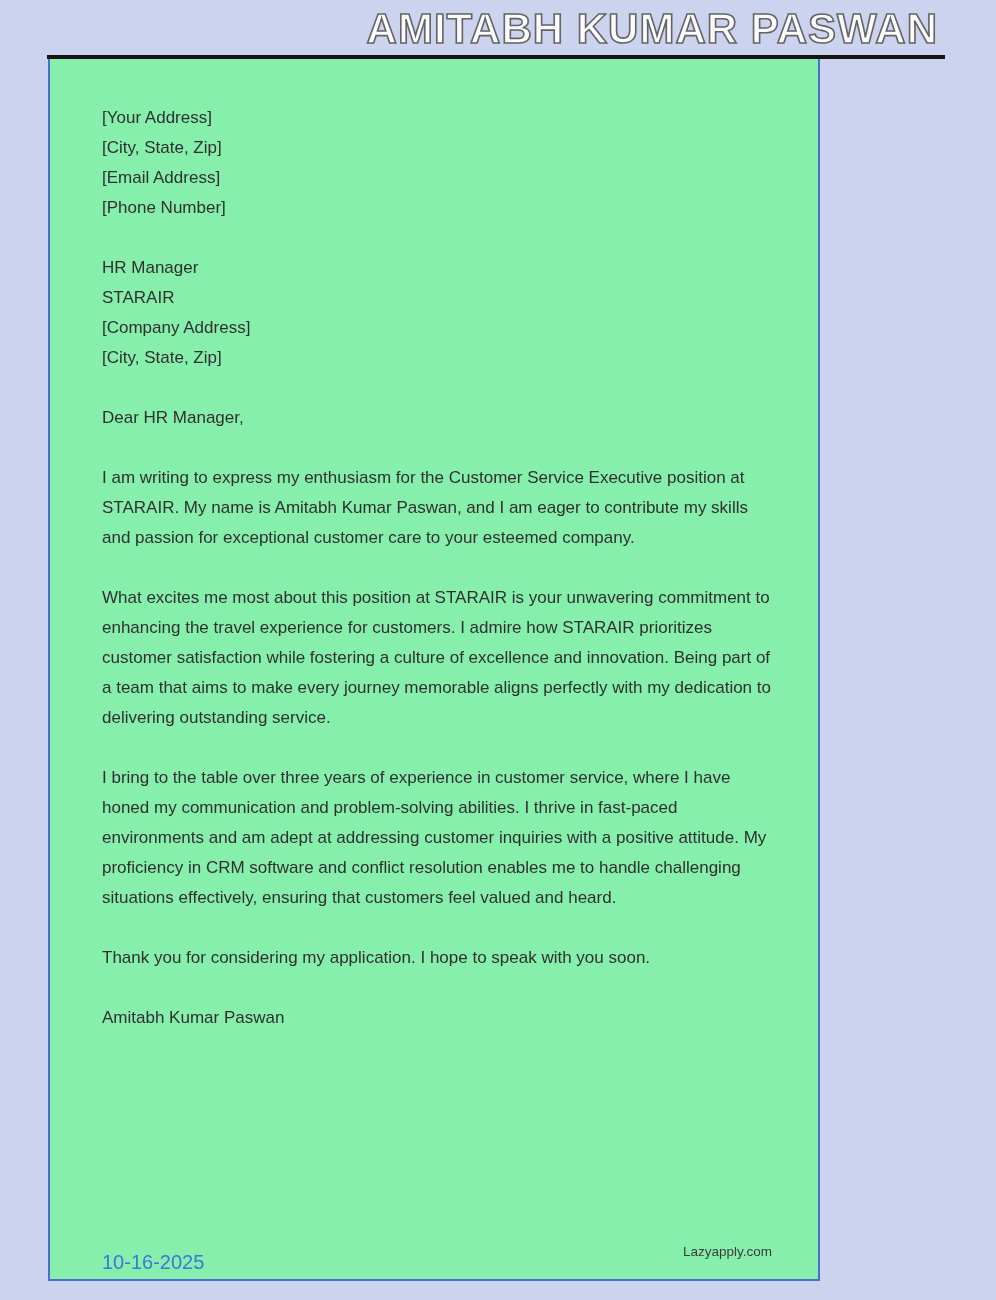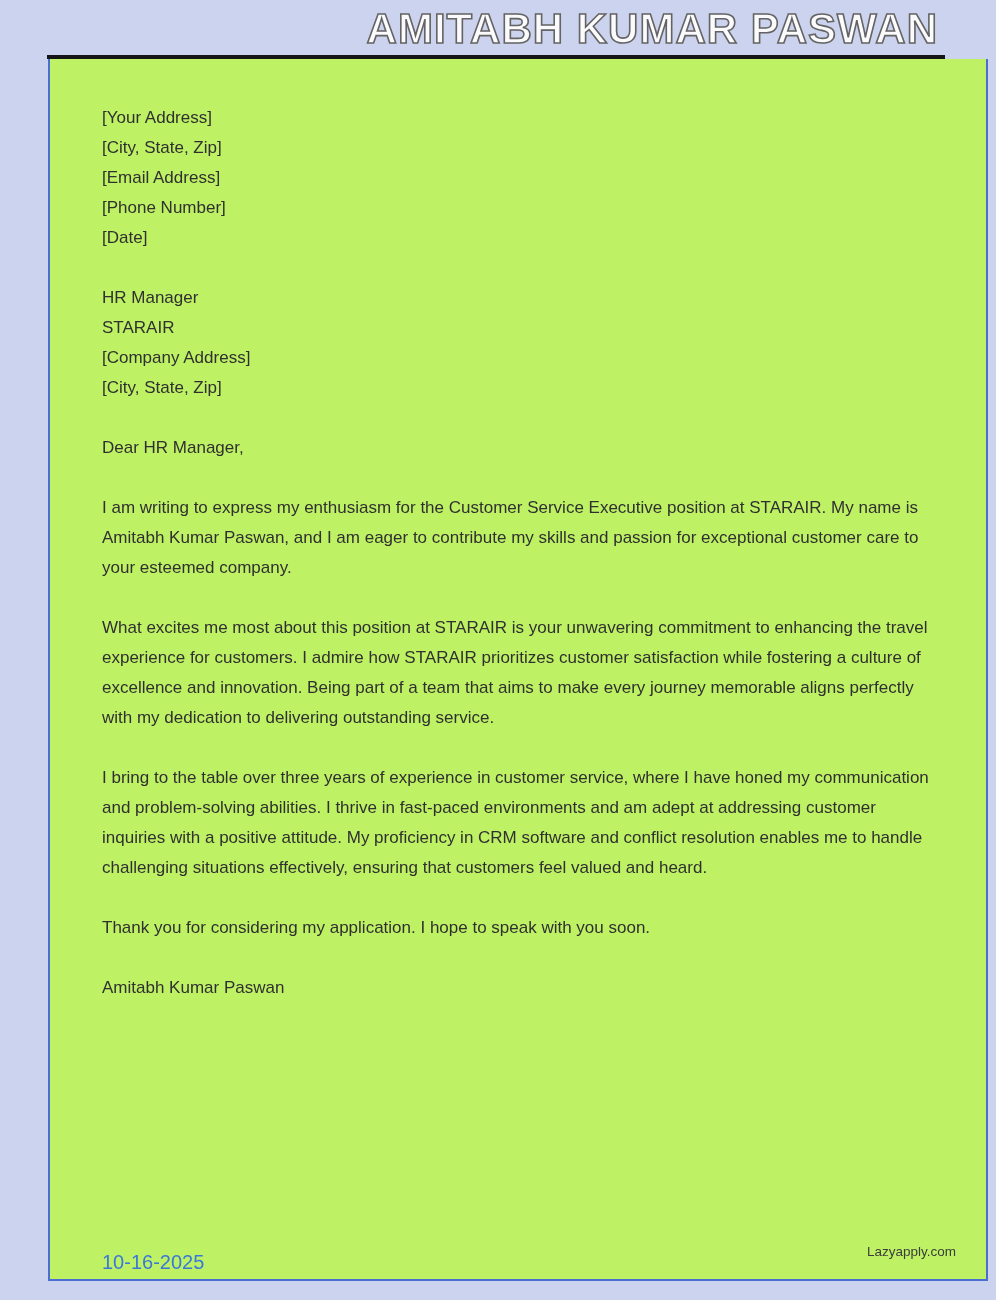--- a/index.html
+++ b/index.html
@@ -40,23 +40,23 @@
     left:47px;
     width:898px;
     height:4px;
     background:var(--rule-color);
   }
 
   .card{
     position:absolute;
     top:59px;
     left:48px;
-    width:940px;
+    width:772px;
     height:1222px;
-    background:#bef264;
+    background:#86efac;
     border:2px solid var(--card-border);
     border-top:none;
     padding:44px 46px 0 52px;
   }
 
   .card p{
     font-size:17px;
     line-height:30px;
   }
 
@@ -67,21 +67,21 @@
     position:absolute;
     left:52px;
     bottom:4px;
     font-size:20px;
     line-height:26px;
     color:var(--accent-date);
   }
 
   .brand-mark{
     position:absolute;
-    right:30px;
+    right:46px;
     bottom:20px;
     font-size:13.5px;
     color:#3c3c3c;
   }
 </style>
 </head>
 <body>
 
 <div class="page">
 
@@ -89,21 +89,20 @@
 
   <div class="header-rule"></div>
 
   <main class="card">
 
     <div class="block">
       <p>[Your Address]</p>
       <p>[City, State, Zip]</p>
       <p>[Email Address]</p>
       <p>[Phone Number]</p>
-      <p>[Date]</p>
     </div>
 
     <div class="block">
       <p>HR Manager</p>
       <p>STARAIR</p>
       <p>[Company Address]</p>
       <p>[City, State, Zip]</p>
     </div>
 
     <div class="block">

